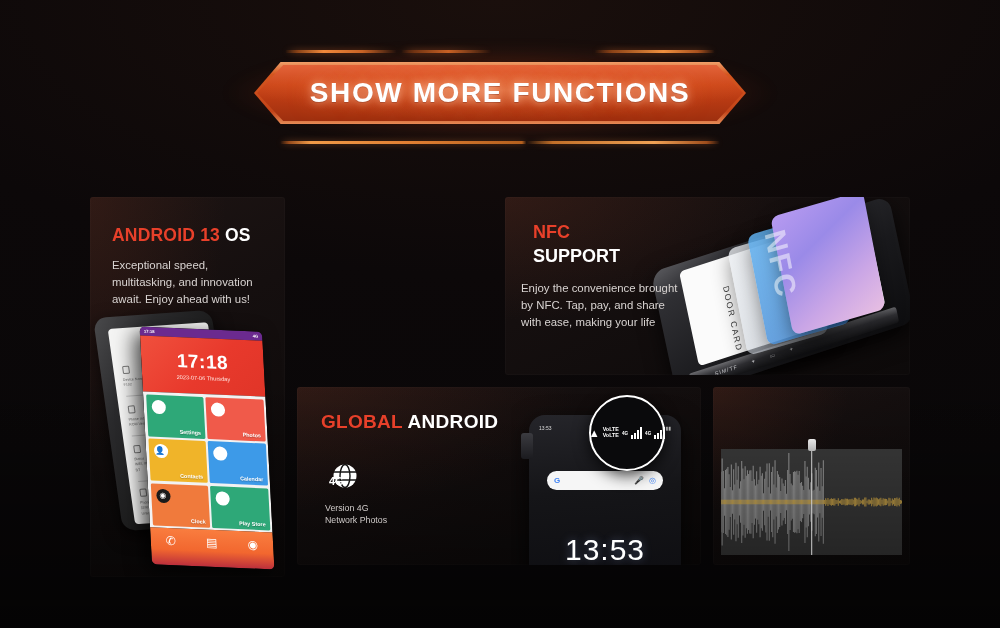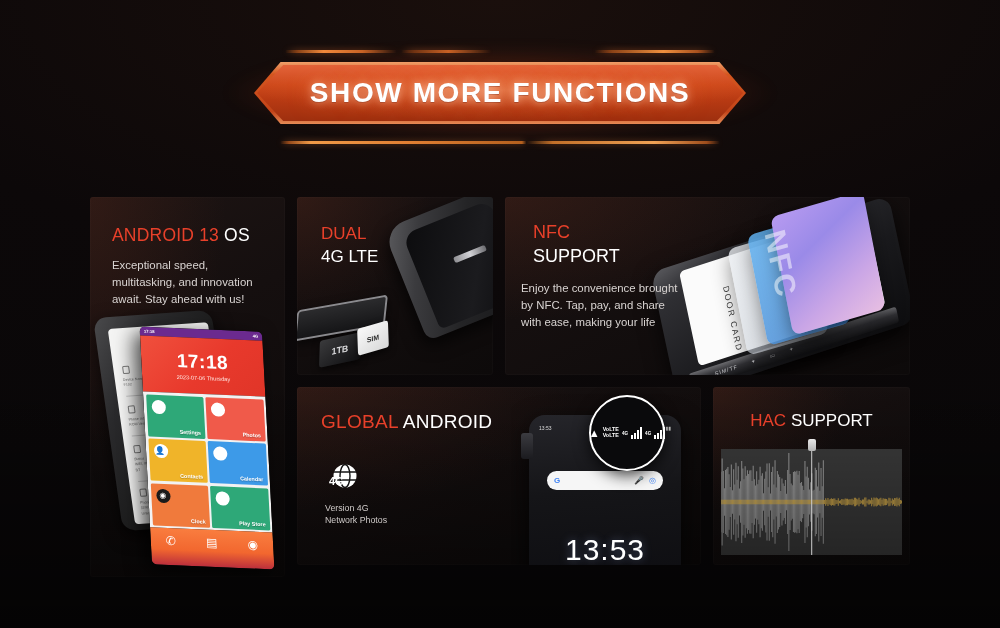--- a/index.html
+++ b/index.html
@@ -91,21 +91,21 @@
   }
 
   
   #card-android { left:90px;  top:197px; width:195px; height:380px; }
   #card-dual    { left:297px; top:197px; width:196px; height:178px; }
   #card-nfc     { left:505px; top:197px; width:405px; height:178px; }
   #card-global  { left:297px; top:387px; width:404px; height:178px; }
   #card-hac     { left:713px; top:387px; width:197px; height:178px; }
 
   
-  .h-title{ position:relative; z-index:4; font-weight:normal; line-height:1.18; }
+  .h-title{ position:relative; z-index:4; font-weight:bold; line-height:1.18; }
   .accent{ color:#e8402a; }
   .white{ color:#ffffff; }
   .body-text{
     position:relative; z-index:4;
     color:#d9d4d2; font-size:11.4px; line-height:1.52; font-weight:400;
   }
 
   #card-android .h-title{ margin:28px 0 0 22px; font-size:17.5px; letter-spacing:.2px; }
   #card-android .body-text{ margin:11px 0 0 22px; width:160px; }
 
@@ -340,21 +340,21 @@
     </div>
   </div>
 
   <div class="cards">
 
     <div class="card" id="card-android">
       <div class="h-title">
         <span class="accent">ANDROID 13</span>
         <span class="white">OS</span>
       </div>
-      <div class="body-text">Exceptional speed, multitasking, and innovation await. Stay ahead with us!</div>
+      <div class="body-text">Exceptional speed, multitasking, and innovation await. Enjoy ahead with us!</div>
 
       <div class="and-art">
 
         <div class="phone-back">
           <div class="phone-back-screen">
             <div class="pb-cam"></div>
             <div class="pb-ico" style="top:38px;"></div>
             <div class="pb-item" style="top:50px;">Device Name<br>F102</div>
             <div class="pb-row" style="top:68px;"></div>
             <div class="pb-ico" style="top:78px;"></div>
@@ -407,34 +407,20 @@
           </div>
           <div class="pf-dock">
             <span class="dock-ico">✆</span>
             <span class="dock-ico">▤</span>
             <span class="dock-ico">◉</span>
           </div>
         </div>
       </div>
     </div>
 
-    <div class="card" id="card-dual">
-      <div class="dual-art">
-        <div class="dual-phone"></div>
-        <div class="dual-slot"></div>
-      </div>
-      <div class="dual-tray"></div>
-      <div class="chip chip-1tb">1TB</div>
-      <div class="chip chip-sim">SIM</div>
-
-      <div class="h-title">
-        <div class="accent">DUAL</div>
-        <div class="white">4G LTE</div>
-      </div>
-    </div>
 
     <div class="card" id="card-nfc">
       <div class="nfc-art">
         <div class="nfc-phone">
           <div class="nfc-screen">
             <div class="nfc-screen-txt">DOOR CARD</div>
             <div class="nfc-screen-txt2">SET UP</div>
           </div>
           <div class="nfc-edge">
             <span>SIM/TF</span>
@@ -514,24 +500,20 @@
             <i style="height:4px"></i>
               <i style="height:6px"></i>
               <i style="height:9px"></i>
               <i style="height:12px"></i>
           </span>
         </div>
       </div>
     </div>
 
     <div class="card" id="card-hac">
-      <div class="h-title">
-        <span class="accent">HAC</span>
-        <span class="white">SUPPORT</span>
-      </div>
       <div class="hac-wave">
         <svg width="181" height="106" viewBox="0 0 181 106" preserveAspectRatio="none" aria-hidden="true">
           <g id="wf-left" stroke="#9d9d9d" stroke-width="1.1">
               <line x1="0" x2="0" y1="22.724762341810745" y2="83.27523765818925"></line>
               <line x1="1.15" x2="1.15" y1="9.49556158971766" y2="96.50443841028235"></line>
               <line x1="2.3" x2="2.3" y1="21.898309696884038" y2="84.10169030311596"></line>
               <line x1="3.4499999999999997" x2="3.4499999999999997" y1="39.12826728547377" y2="66.87173271452623"></line>
               <line x1="4.6" x2="4.6" y1="20.952689398058077" y2="85.04731060194192"></line>
               <line x1="5.75" x2="5.75" y1="19.85974239132355" y2="86.14025760867645"></line>
               <line x1="6.9" x2="6.9" y1="18.007533299274527" y2="87.99246670072547"></line>

